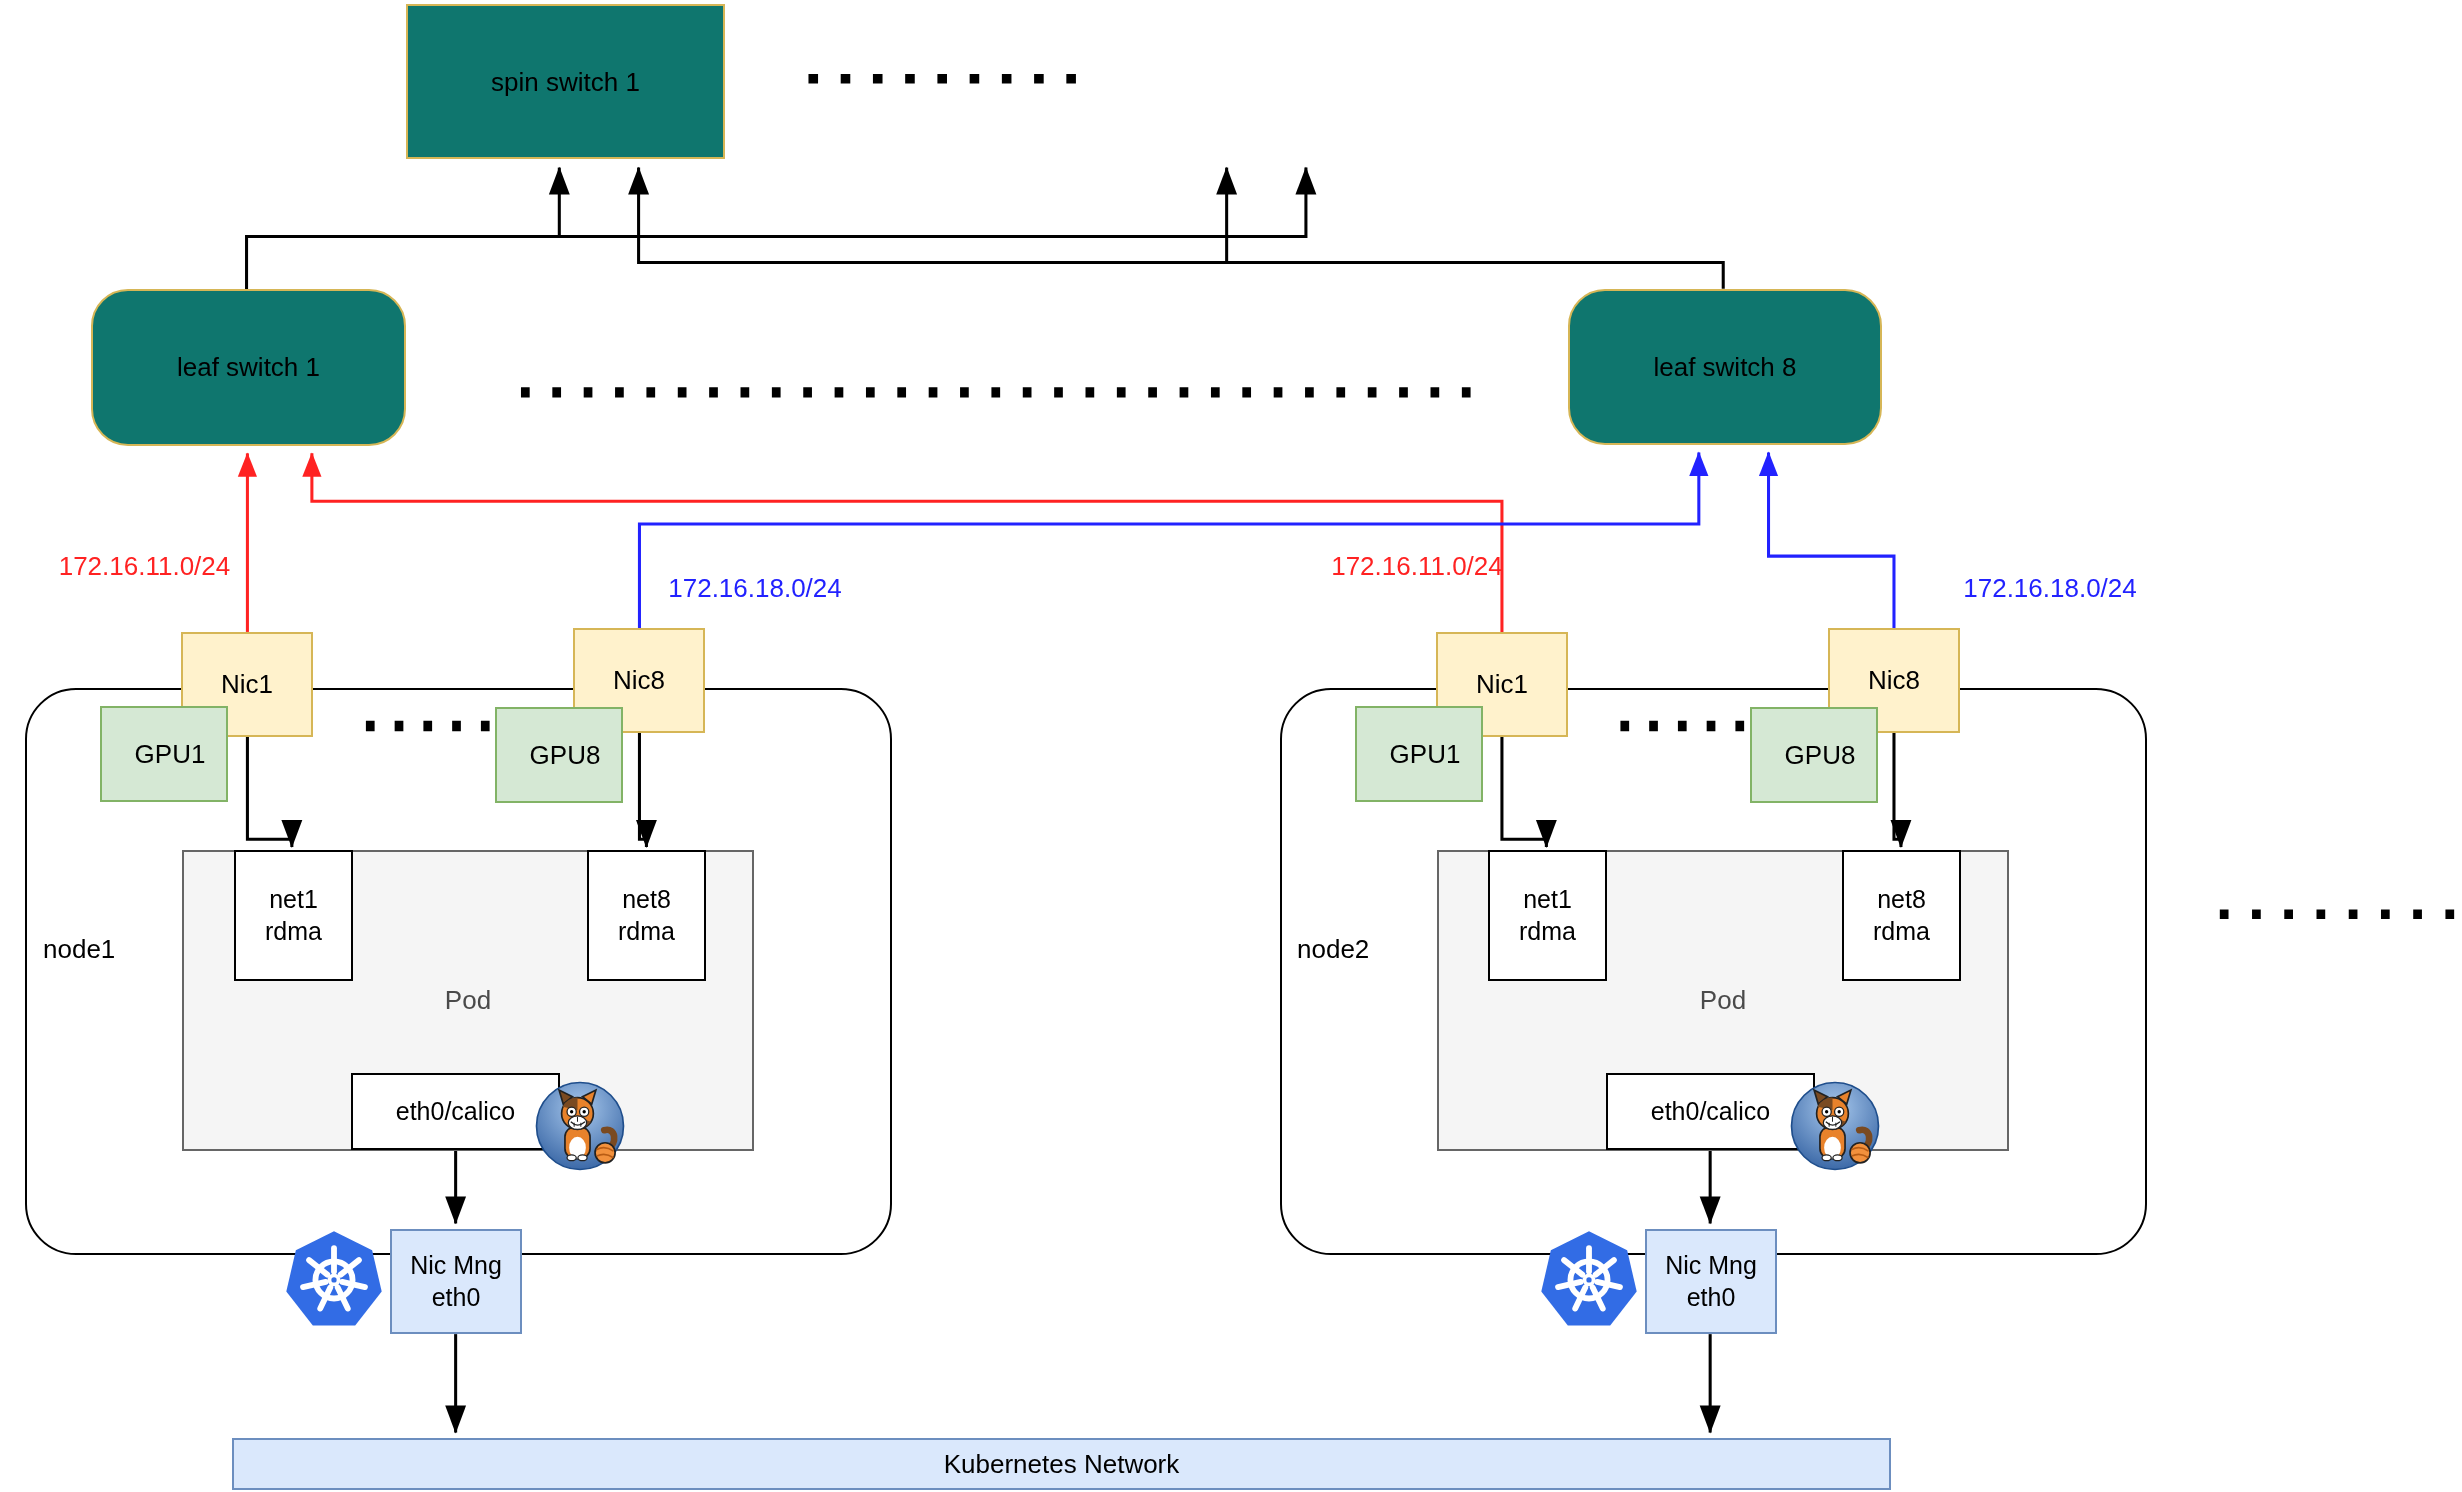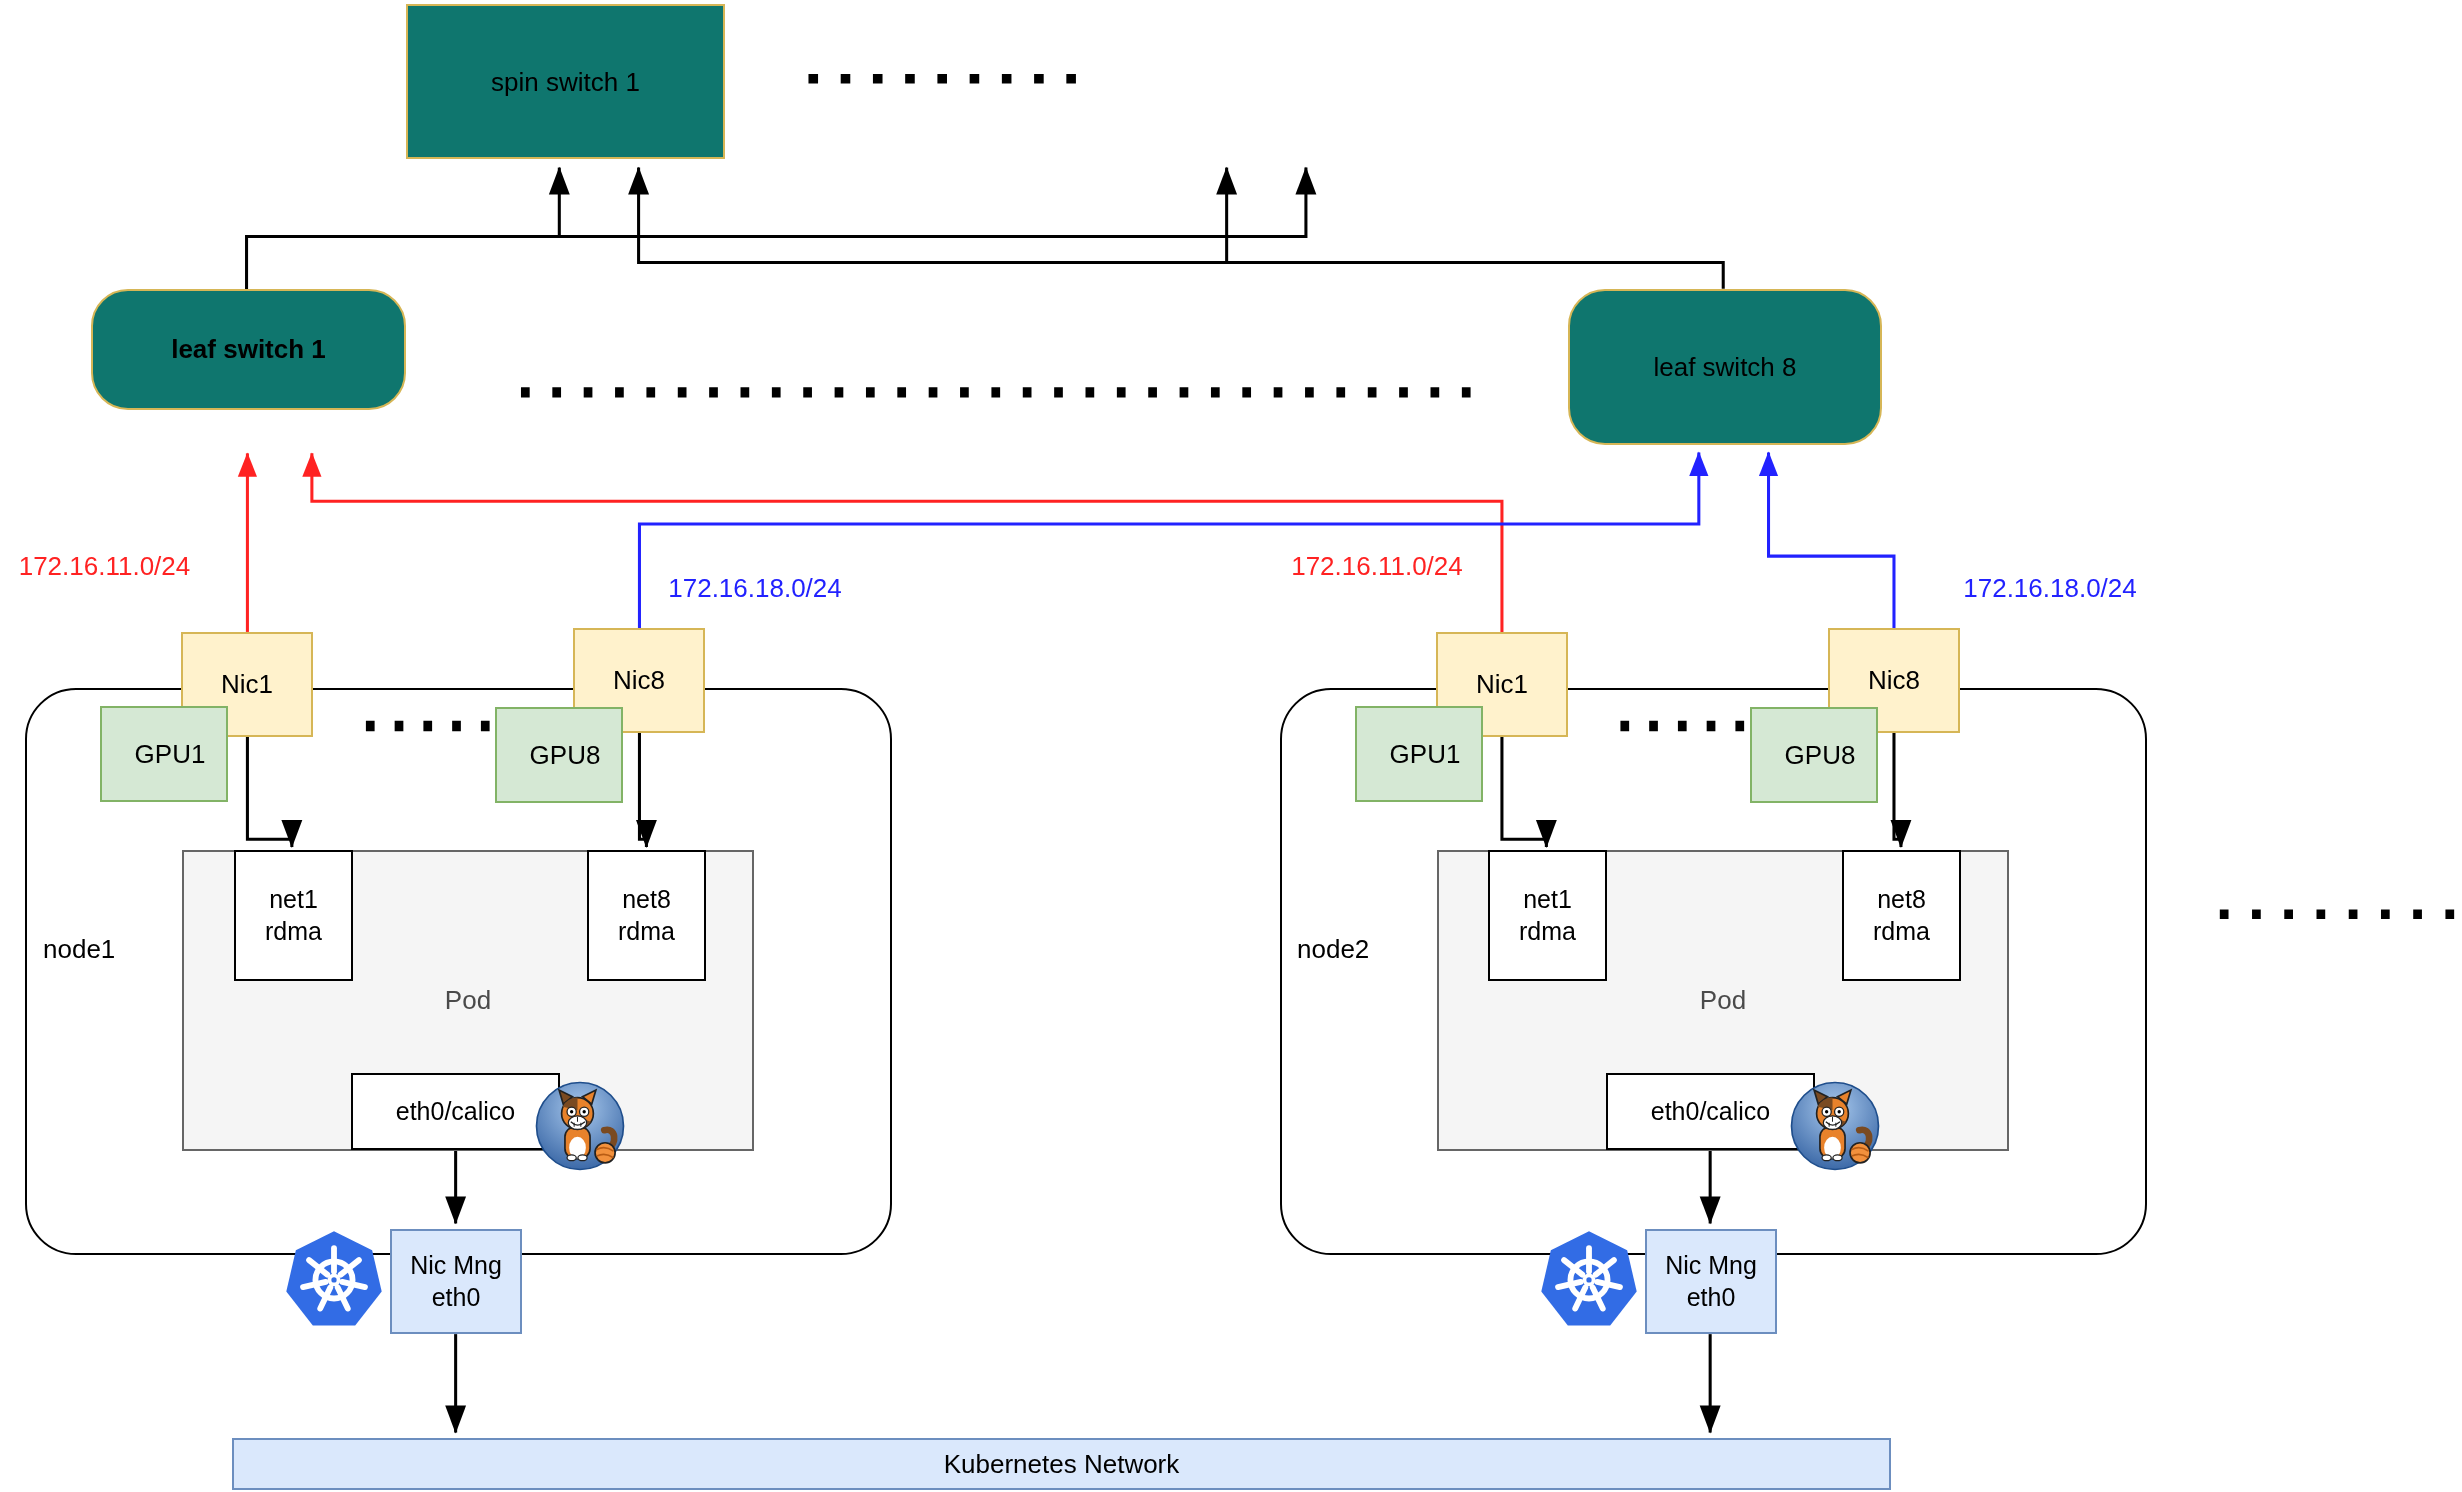--- a/index.html
+++ b/index.html
@@ -11,21 +11,21 @@
   .switchbox{background:#0f766e;border:2.6px solid #D6B656;font-size:26px;}
   .leafbox{border-radius:37px;}
   .nicbox{background:#FFF2CC;border:2.6px solid #D6B656;font-size:26px;}
   .gpubox{background:#D5E8D4;border:2.6px solid #82B366;font-size:26px;padding-left:12px;}
   .whitebox{background:#ffffff;border:2.6px solid #000000;font-size:25px;}
   .bluebox{background:#DAE8FC;border:2.6px solid #6C8EBF;font-size:25px;}
   .podbox{background:#F5F5F5;border:2.6px solid #666666;}
   .noderect{border:2.6px solid #000000;border-radius:51px;background:transparent;}
   .lbl{position:absolute;font-size:26px;}
   .podlbl{color:#4a4a4a;font-size:26px;text-align:center;}
-  .rednet{color:#FF2222;font-size:26px;text-align:center;}
+  .rednet{color:#FF2222;font-size:26px;text-align:center;margin-left:40px;}
   .bluenet{color:#2222FF;font-size:26px;text-align:center;}
   .wires{position:absolute;left:0;top:0;}
   .ln{fill:none;stroke:#000;stroke-width:3.5px;}
   .rln{fill:none;stroke:#FF2222;stroke-width:3.5px;}
   .bln{fill:none;stroke:#2222FF;stroke-width:3.5px;}
 </style>
 </head>
 <body>
 
 <div class="page">
@@ -68,21 +68,21 @@
     <line x1="598" y1="450" x2="1692" y2="450" stroke="#000" stroke-width="12" stroke-dasharray="10 26"></line>
     <line x1="420" y1="833" x2="622" y2="833" stroke="#000" stroke-width="12" stroke-dasharray="10 23"></line>
     <line x1="1860" y1="833" x2="2062" y2="833" stroke="#000" stroke-width="12" stroke-dasharray="10 23"></line>
     <line x1="2548" y1="1049" x2="2820" y2="1049" stroke="#000" stroke-width="11" stroke-dasharray="10 27"></line>
   </svg>
 
   <div class="bx switchbox" style="left:406px;top:4.4px;width:319px;height:155px;">
     <span>spin switch 1</span>
   </div>
 
-  <div class="bx switchbox leafbox" style="left:91px;top:289px;width:315px;height:121px;font-weight:bold;">
+  <div class="bx switchbox leafbox" style="left:91px;top:289px;width:315px;height:157px;">
     <span>leaf switch 1</span>
   </div>
   <div class="bx switchbox leafbox" style="left:1568px;top:289px;width:314px;height:156px;">
     <span>leaf switch 8</span>
   </div>
 
   <div class="lbl rednet" style="left:0px;top:551px;width:209px;">172.16.11.0/24</div>
   <div class="lbl bluenet" style="left:648px;top:573px;width:214px;">172.16.18.0/24</div>
   <div class="lbl rednet" style="left:1270px;top:551px;width:214px;">172.16.11.0/24</div>
   <div class="lbl bluenet" style="left:1943px;top:573px;width:214px;">172.16.18.0/24</div>

